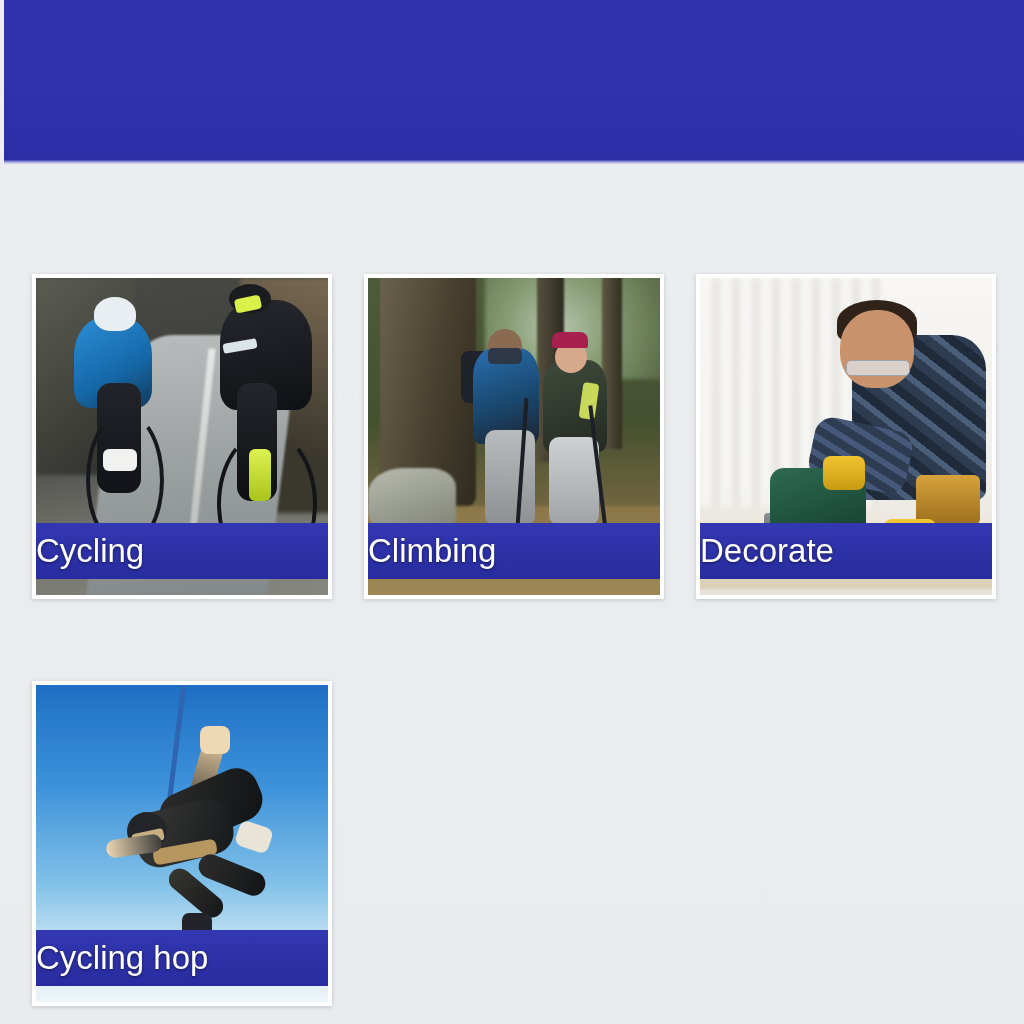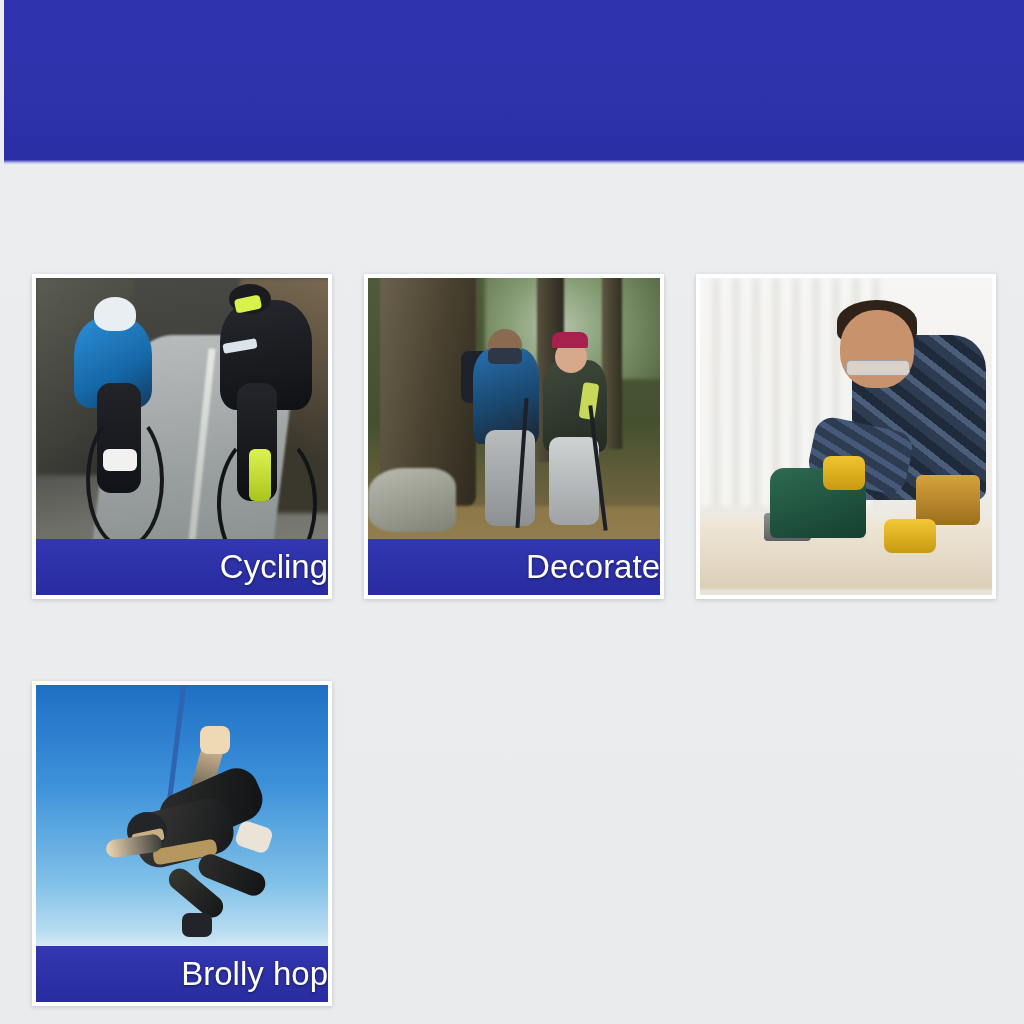--- a/index.html
+++ b/index.html
@@ -83,28 +83,28 @@
     left: 4px;
     top: 4px;
     width: 292px;
     height: 317px;
     overflow: hidden;
     background: #6b6b6b;
   }
   .card-caption {
     position: absolute;
     left: 4px;
-    bottom: 4px;
+    bottom: 20px;
     width: 292px;
     height: 56px;
     background: linear-gradient(180deg, #3337b2 0%, #2e32a8 45%, #282ca0 100%);
     color: #ffffff;
     font-size: 33px;
     line-height: 56px;
-    text-align: right;
+    text-align: left;
     white-space: nowrap;
     text-shadow: 0 1px 3px rgba(0,0,0,0.5);
     overflow: hidden;
   }
 
   
   .scene { position: absolute; inset: 0; }
   .sh { position: absolute; }
 
   
@@ -403,41 +403,42 @@
           <div class="sh h1-legs"></div>
           <div class="sh h2-body"></div>
           <div class="sh h2-head"></div>
           <div class="sh h2-cap"></div>
           <div class="sh h2-hi"></div>
           <div class="sh h2-legs"></div>
           <div class="sh pole1"></div>
           <div class="sh pole2"></div>
         </div>
       </div>
-      <div class="card-caption">Decorate</div>
+      <div class="card-caption">Climbing</div>
     </div>
 
 
     <div class="card">
       <div class="card-photo">
         <div class="scene sc-deco">
           <div class="sh blinds"></div>
           <div class="sh table"></div>
           <div class="sh torso"></div>
           <div class="sh belt"></div>
           <div class="sh arm"></div>
           <div class="sh hair"></div>
           <div class="sh head"></div>
           <div class="sh goggles"></div>
           <div class="sh blade"></div>
           <div class="sh saw"></div>
           <div class="sh glove1"></div>
           <div class="sh glove2"></div>
         </div>
       </div>
+      <div class="card-caption">Decorate</div>
     </div>
 
 
     <div class="card">
       <div class="card-photo">
         <div class="scene sc-sky">
           <div class="sh cloudline"></div>
           <div class="sh cord"></div>
           <div class="sh arm-up"></div>
           <div class="sh hand-up"></div>
@@ -446,17 +447,17 @@
           <div class="sh harness"></div>
           <div class="sh helmet"></div>
           <div class="sh goggle"></div>
           <div class="sh arm-side"></div>
           <div class="sh leg1"></div>
           <div class="sh leg2"></div>
           <div class="sh boot1"></div>
           <div class="sh boot2"></div>
         </div>
       </div>
-      <div class="card-caption">Brolly hop</div>
+      <div class="card-caption">Cycling hop</div>
     </div>
 
   </div>
 </div>
 
 </body></html>

